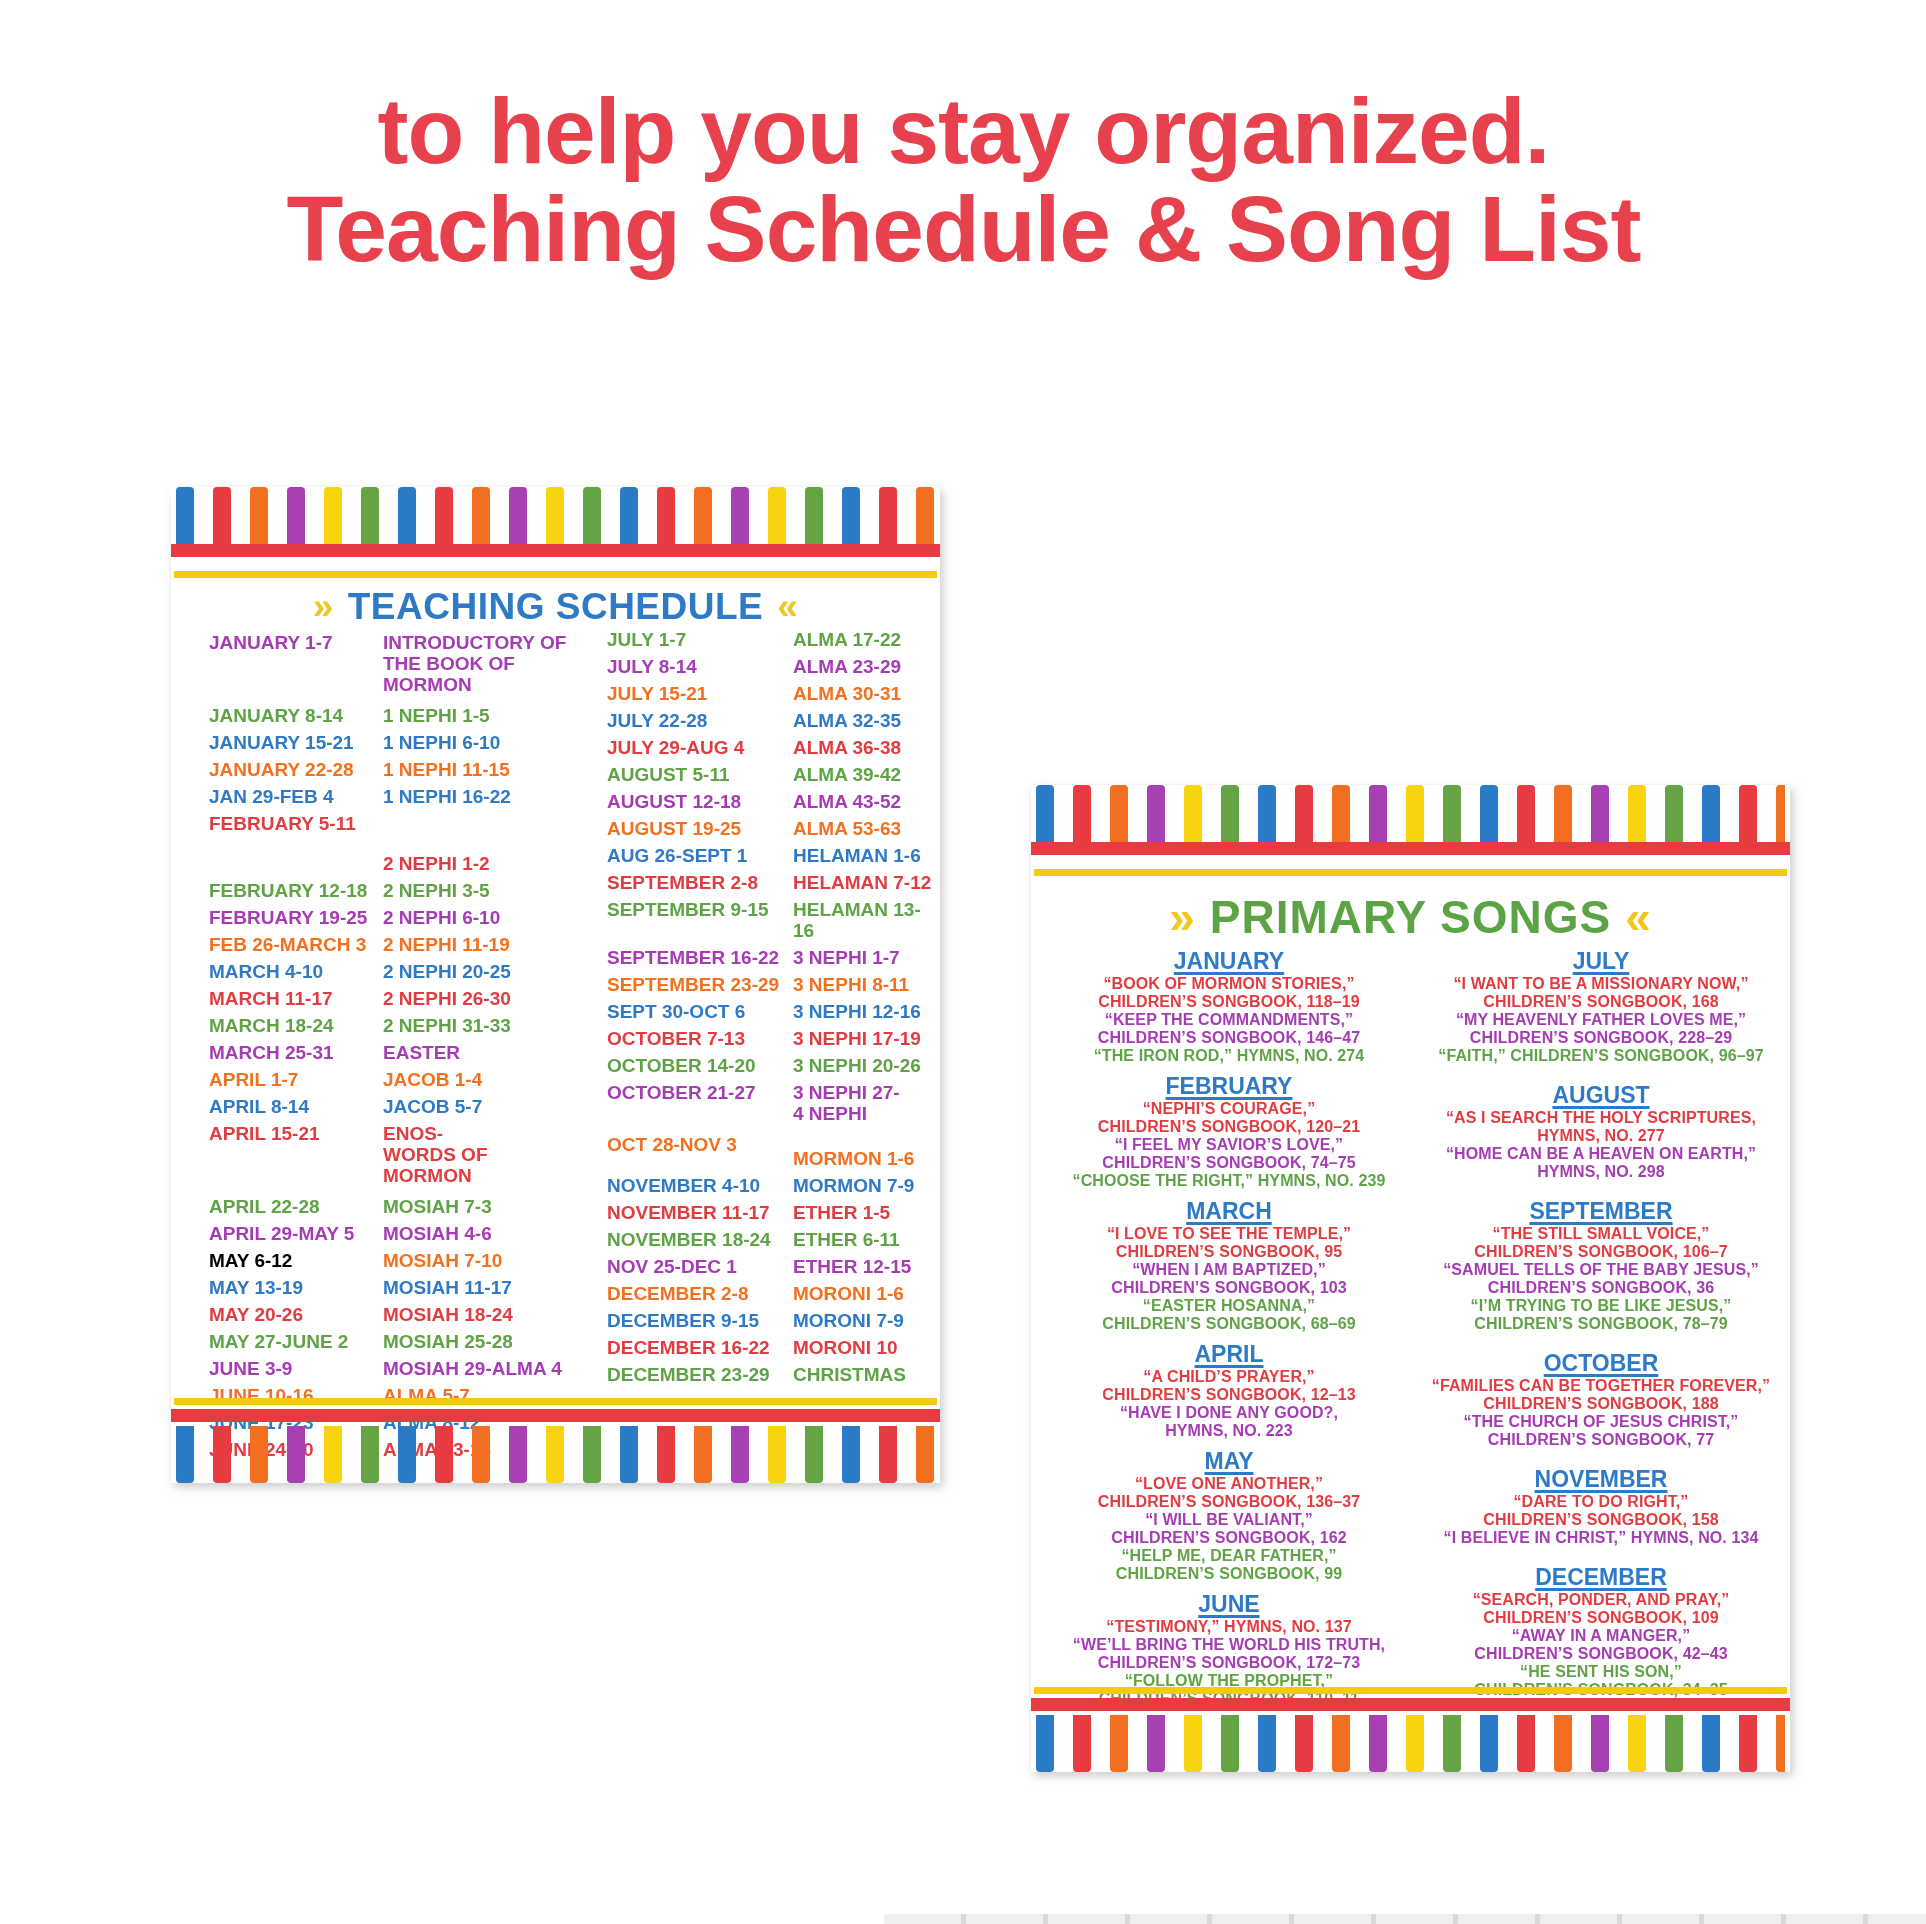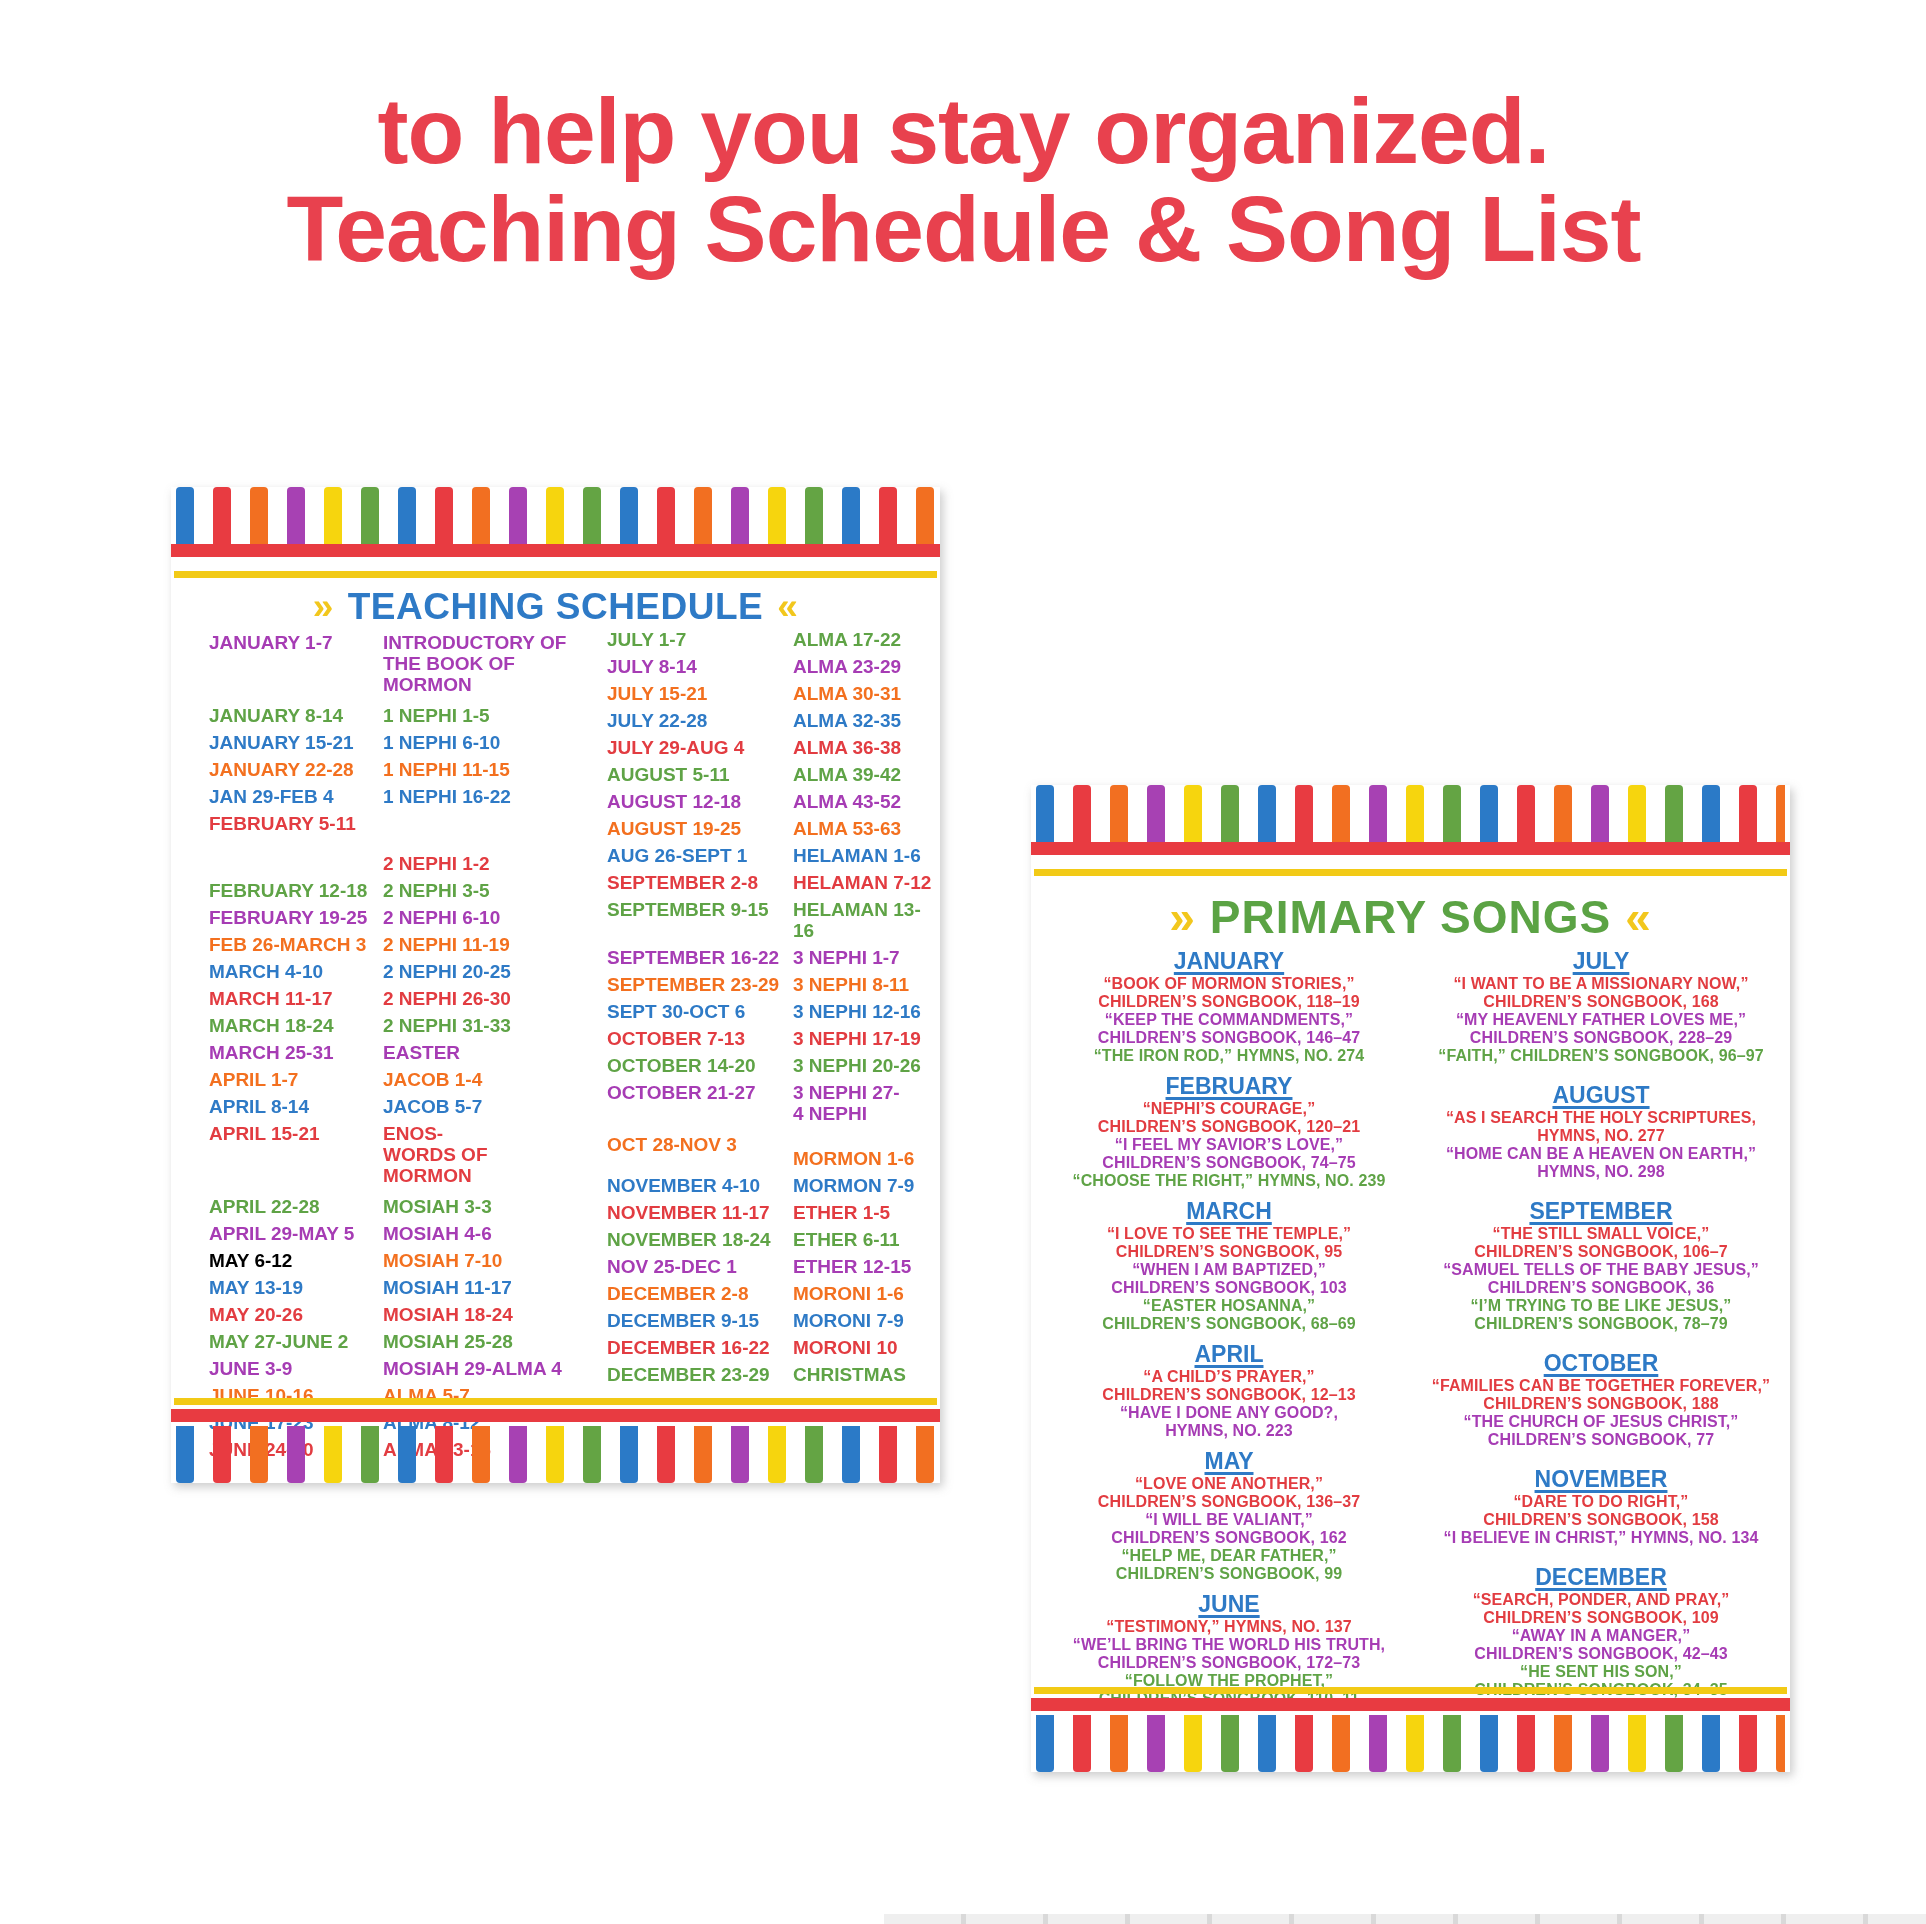--- a/index.html
+++ b/index.html
@@ -182,21 +182,21 @@
           <div class="ts-date" style="color: rgb(46, 122, 198);">APRIL 8-14</div>
           <div class="ts-reading" style="color: rgb(46, 122, 198);">JACOB 5-7</div>
         </div>
         <div class="ts-row two-line">
           <div class="ts-date" style="color: rgb(226, 60, 65);">APRIL 15-21</div>
           <div class="ts-reading" style="color: rgb(226, 60, 65);">ENOS-
 WORDS OF MORMON</div>
         </div>
         <div class="ts-row">
           <div class="ts-date" style="color: rgb(95, 163, 70);">APRIL 22-28</div>
-          <div class="ts-reading" style="color: rgb(95, 163, 70);">MOSIAH 3-3</div>
+          <div class="ts-reading" style="color: rgb(95, 163, 70);">MOSIAH 7-3</div>
         </div>
         <div class="ts-row">
           <div class="ts-date" style="color: rgb(166, 60, 180);">APRIL 29-MAY 5</div>
           <div class="ts-reading" style="color: rgb(166, 60, 180);">MOSIAH 4-6</div>
         </div>
         <div class="ts-row">
           <div class="ts-date" style="color: #000000;">MAY 6-12</div>
           <div class="ts-reading" style="color: rgb(243, 112, 31);">MOSIAH 7-10</div>
         </div>
         <div class="ts-row">

